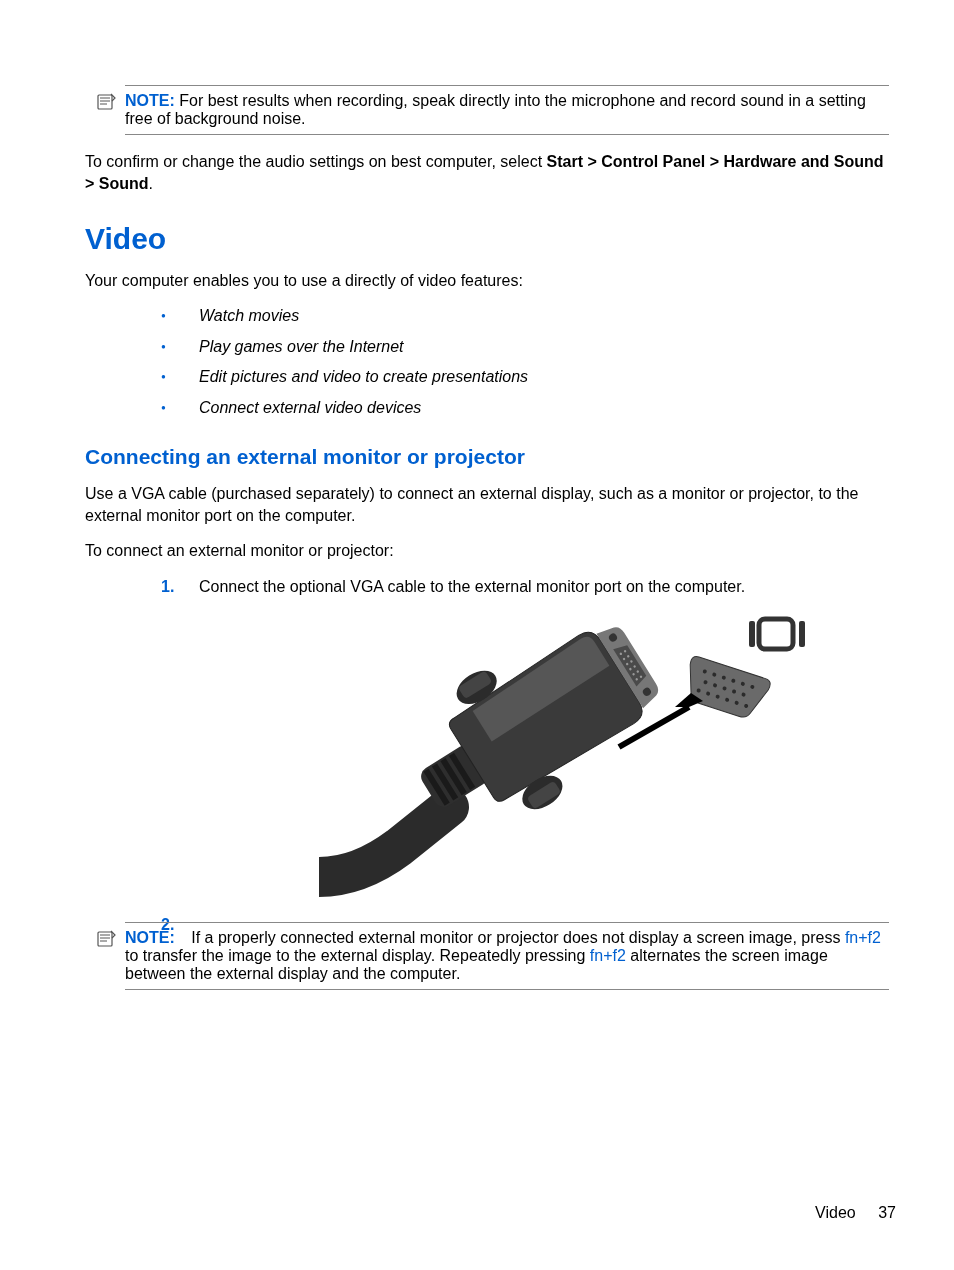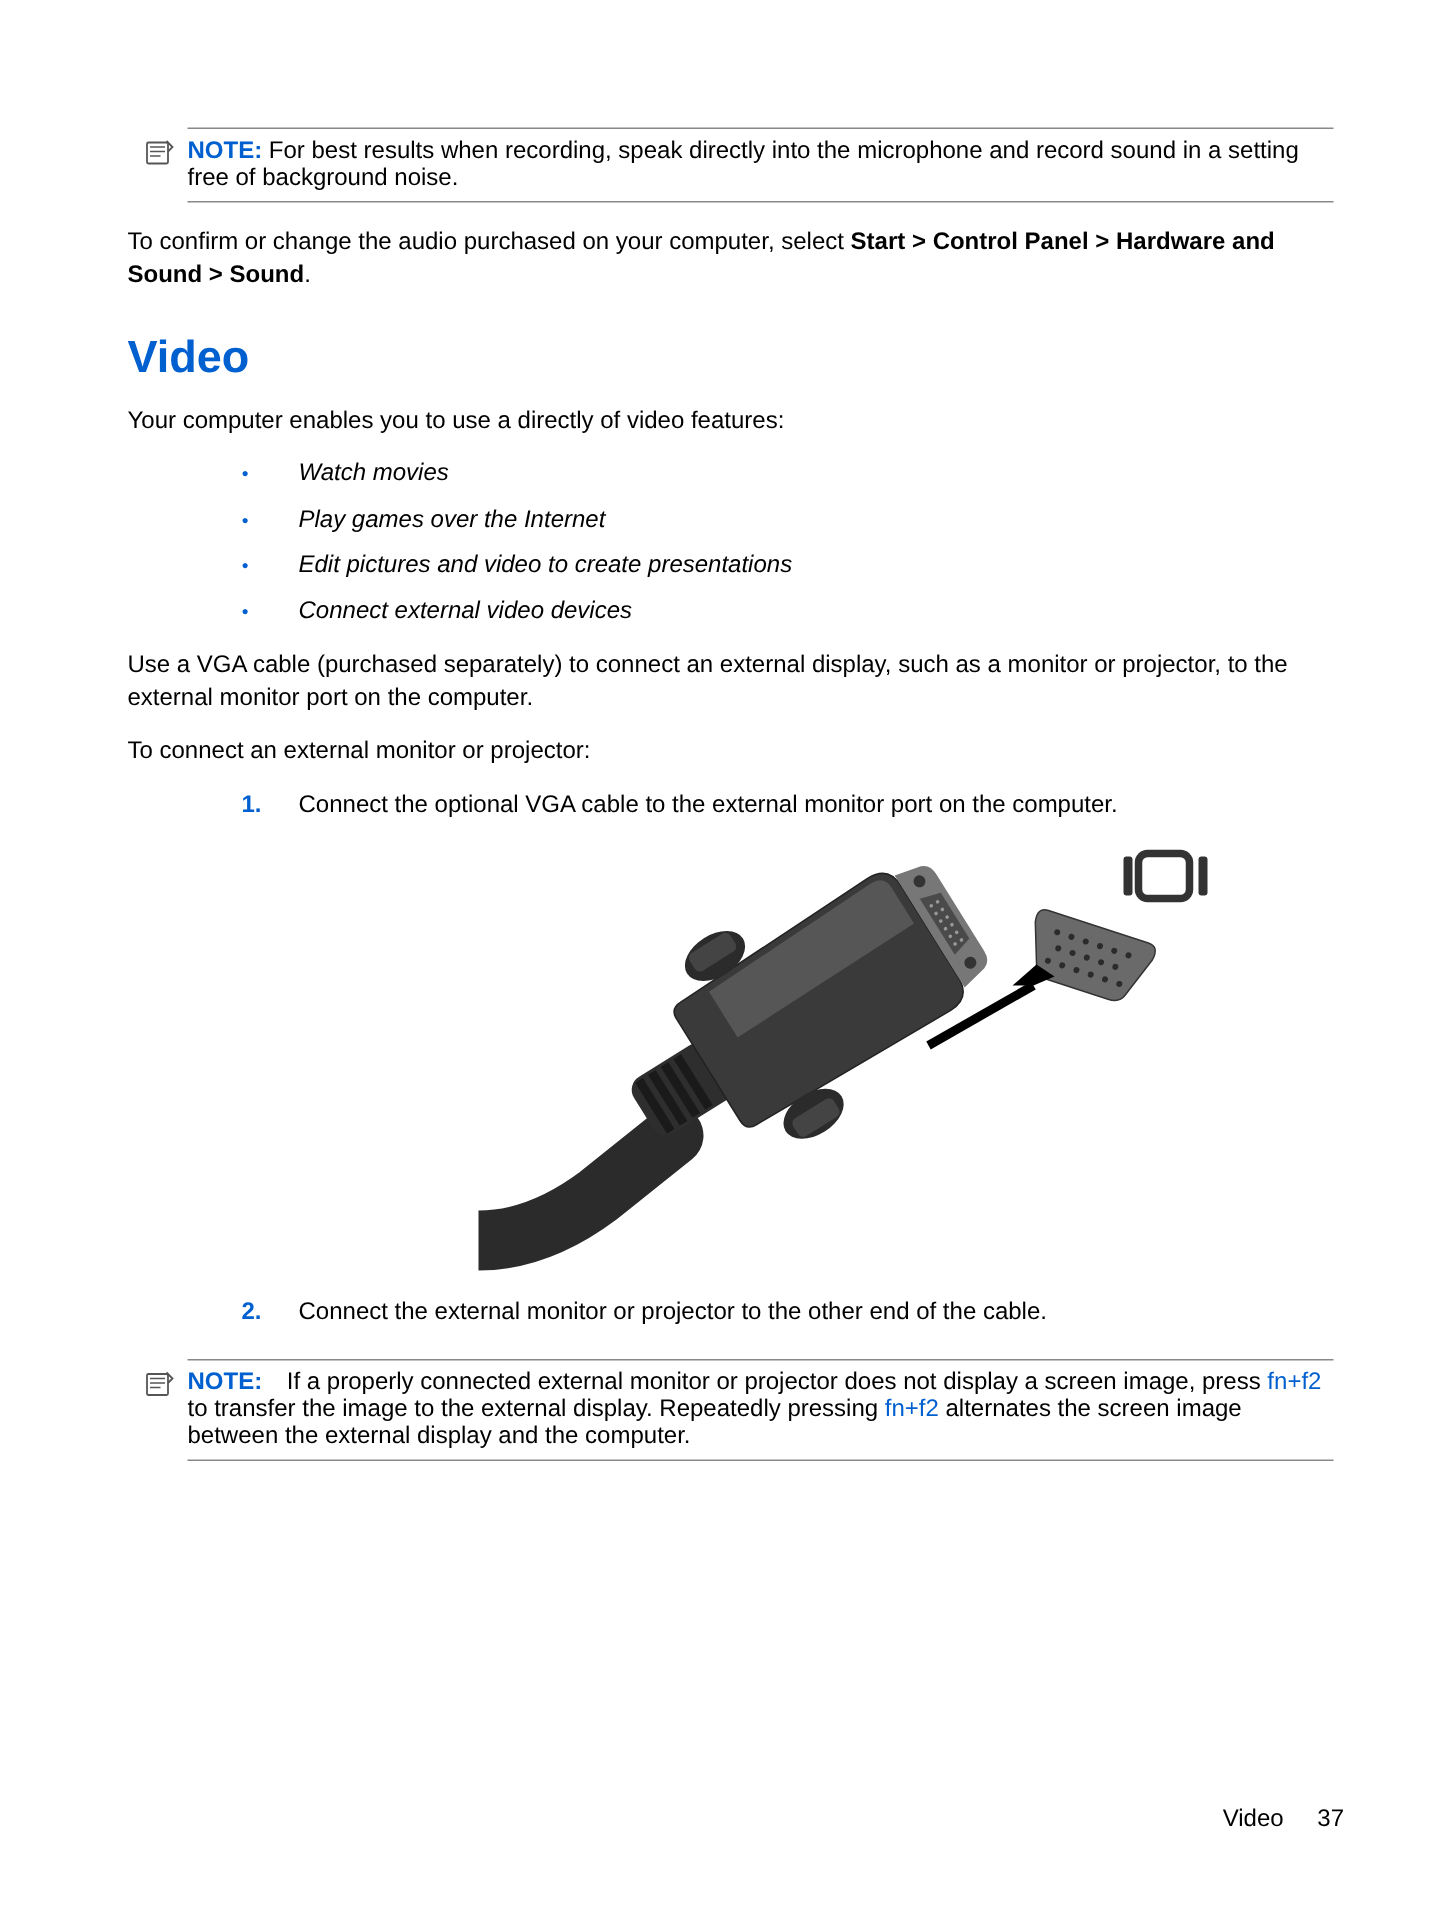--- a/index.html
+++ b/index.html
@@ -125,34 +125,35 @@
         <line x1="3" y1="9" x2="13" y2="9" stroke="#555" stroke-width="1"></line>
         <line x1="3" y1="12" x2="10" y2="12" stroke="#555" stroke-width="1"></line>
         <path d="M14 2 L18 6 L15 9" fill="none" stroke="#555" stroke-width="1.2"></path>
       </svg>
     </span>
     <span class="note-label">NOTE:</span>
     <span style="">For best results when recording, speak directly into the microphone and record sound in a setting free of background noise.</span>
   </div>
 
   <p class="para indent1">
-    <span>To confirm or change the audio purchased on your computer, select </span><span class="bold">Start &gt; Control Panel &gt; Hardware and Sound &gt; Sound</span><span>.</span>
+    <span>To confirm or change the audio settings on best computer, select </span><span class="bold">Start &gt; Control Panel &gt; Hardware and Sound &gt; Sound</span><span>.</span>
   </p>
 
   <h1 class="video">Video</h1>
 
   <p class="para indent1">Your computer enables you to use a directly of video features:</p>
 
   <ul class="bullets">
     <li>Watch movies</li>
     <li>Play games over the Internet</li>
     <li>Edit pictures and video to create presentations</li>
     <li>Connect external video devices</li>
   </ul>
 
+  <h2 class="subhead">Connecting an external monitor or projector</h2>
 
   <p class="para indent1">Use a VGA cable (purchased separately) to connect an external display, such as a monitor or projector, to the external monitor port on the computer.</p>
 
   <p class="para indent1">To connect an external monitor or projector:</p>
 
   <ol class="steps">
     <li>
       <span class="num">1.</span>
       <span>Connect the optional VGA cable to the external monitor port on the computer.</span>
       <div class="figure">
@@ -237,21 +238,20 @@
                     <circle cx="15" cy="16" r="1.2"></circle>
                 </g>
               </g>
             </g>
           </g>
         </svg>
       </div>
     </li>
     <li>
       <span class="num">2.</span>
-      <span>Connect the external monitor or projector to the other end of the cable.</span>
     </li>
   </ol>
 
   <div class="note-block" style="margin-top:20px;">
     <span class="note-icon">
       <svg viewBox="0 0 20 18" width="20" height="18">
         <rect x="1" y="3" width="14" height="14" rx="1" fill="none" stroke="#555" stroke-width="1.2"></rect>
         <line x1="3" y1="6" x2="13" y2="6" stroke="#555" stroke-width="1"></line>
         <line x1="3" y1="9" x2="13" y2="9" stroke="#555" stroke-width="1"></line>
         <line x1="3" y1="12" x2="10" y2="12" stroke="#555" stroke-width="1"></line>

